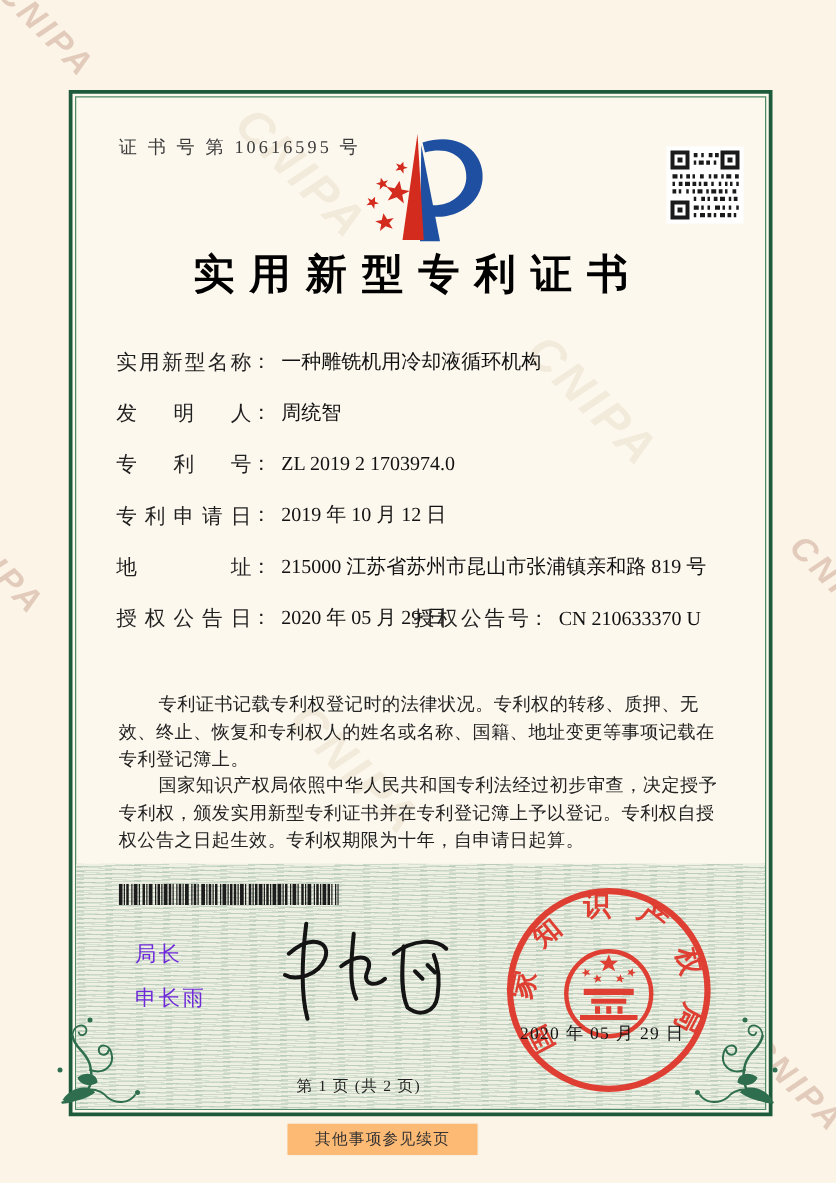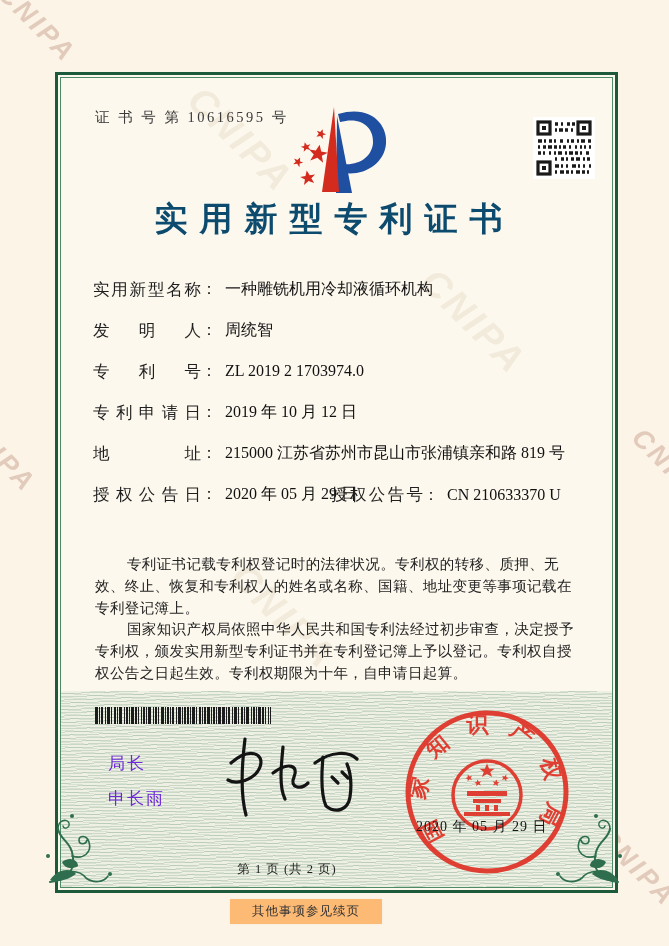--- a/index.html
+++ b/index.html
@@ -17,21 +17,21 @@
   .frame{position:absolute;left:55px;top:72px;width:557px;height:815px;
          border:3px solid #1d5a3c;background:#fdf8ee;}
   .frame-inner{position:absolute;inset:2px;border:1px solid #4f8a66;}
   .band{position:absolute;left:3px;right:3px;bottom:3px;height:196px;
         background:
           repeating-linear-gradient(178deg, rgba(120,158,132,0) 0 2.2px, rgba(120,158,132,.30) 2.2px 3.2px),
           repeating-linear-gradient(184deg, rgba(120,158,132,0) 0 3.1px, rgba(120,158,132,.18) 3.1px 4.1px),
           #edf0e3;}
   .cert-no{position:absolute;left:95px;top:108px;font-size:14.5px;letter-spacing:2.5px;color:#3a3a3a;}
   .title{position:absolute;left:0;top:197px;width:669px;text-align:center;
-         font-size:33px;font-weight:700;letter-spacing:12px;color:#0c4a6e;}
+         font-size:33px;font-weight:700;letter-spacing:12px;color:#000000;}
   .logo{position:absolute;left:280px;top:82px;}
   .qr{position:absolute;left:533px;top:117px;}
   .fields{position:absolute;left:93px;top:279px;width:490px;}
   .f-row{position:relative;height:41px;font-size:16px;white-space:nowrap;}
   .f-label{display:inline-block;width:108px;text-align:justify;text-align-last:justify;
            font-size:16.5px;color:#1f1f1f;vertical-align:top;}
   .f-colon{display:inline-block;color:#1f1f1f;}
   .f-value{display:inline-block;margin-left:8px;color:#111;}
   .f-pair2{position:absolute;left:238px;top:0;}
   .f-label2{display:inline-block;width:92px;text-align:justify;text-align-last:justify;

